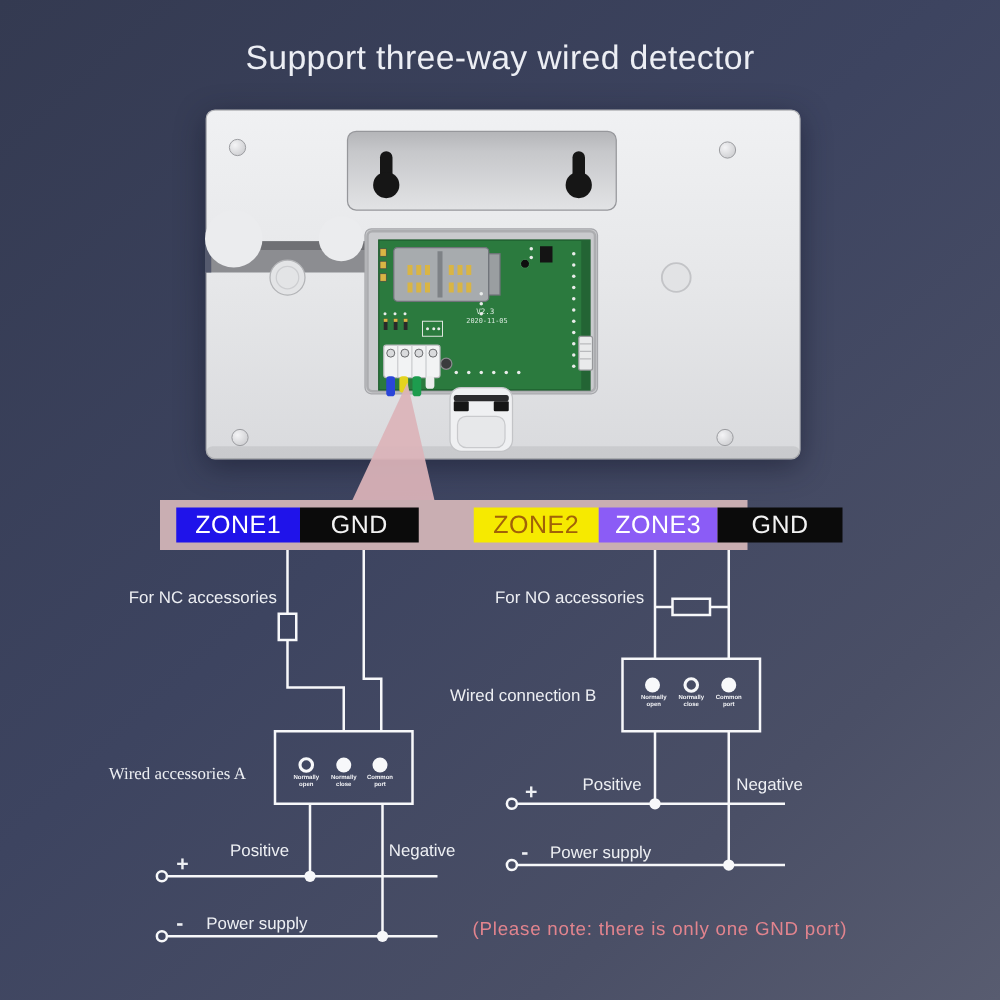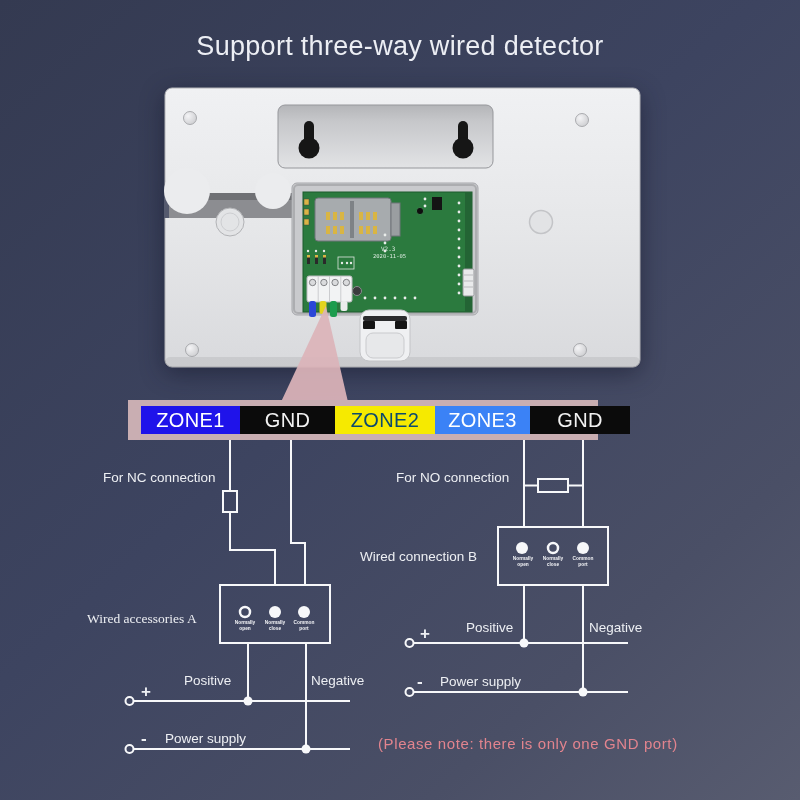--- a/index.html
+++ b/index.html
@@ -198,22 +198,22 @@
       <rect x="206" y="248" width="38" height="25" rx="7" fill="#e7e8ea" stroke="#c9cacd"></rect>
     </g>
   </svg>
 
   <div class="pointer-triangle" style="background: rgba(219, 180, 185, 0.93);"></div>
 
   <div class="strip" style="background: rgb(201, 174, 178);">
     <div class="band">
       <div class="seg" style="background: rgb(31, 19, 234); color: rgb(255, 255, 255);">ZONE1</div>
       <div class="seg" style="background: rgb(11, 11, 11); color: rgb(242, 242, 242);">GND</div>
-      <div class="seg" style="background: rgb(246, 234, 0); color: #0c4a6e;">ZONE2</div>
-      <div class="seg" style="background: #3b82f6; color: rgb(255, 255, 255);">ZONE3</div>
+      <div class="seg" style="background: rgb(246, 234, 0); color: #a16207; margin-left: 44px;">ZONE2</div>
+      <div class="seg" style="background: #8b5cf6; color: rgb(255, 255, 255);">ZONE3</div>
       <div class="seg" style="background: rgb(11, 11, 11); color: rgb(242, 242, 242);">GND</div>
     </div>
   </div>
 
   <svg class="wiring-svg" width="800" height="800" viewBox="0 0 800 800">
     <g stroke="#f7f8fa" stroke-width="2" fill="none">
 
       <path d="M230 440 V491 M230 512 V550 H275 V585"></path>
       <rect x="223" y="491" width="14" height="21"></rect>
       <path d="M291 440 V543 H305 V585"></path>
@@ -243,22 +243,22 @@
       <circle cx="304" cy="612" r="6"></circle>
       <circle cx="522" cy="548" r="6"></circle>
       <circle cx="583" cy="548" r="6"></circle>
     </g>
     <g stroke="#f7f8fa" stroke-width="2.5" fill="none">
       <circle cx="245" cy="612" r="5"></circle>
       <circle cx="553" cy="548" r="5"></circle>
     </g>
   </svg>
 
-  <div class="lbl" style="left:103px;top:470px;">For NC connection</div>
-  <div class="lbl" style="left:396px;top:470px;">For NO connection</div>
+  <div class="lbl" style="left:103px;top:470px;">For NC accessories</div>
+  <div class="lbl" style="left:396px;top:470px;">For NO accessories</div>
 
   <div class="lbl" style="left:87px;top:611px;font-family:Liberation Serif, serif;">Wired accessories A</div>
   <div class="lbl" style="left:360px;top:549px;">Wired connection B</div>
 
   <div class="tlbl" style="left:245px;top:620px;">Normally open</div>
   <div class="tlbl" style="left:275px;top:620px;">Normally close</div>
   <div class="tlbl" style="left:304px;top:620px;">Common port</div>
 
   <div class="tlbl" style="left:523px;top:556px;">Normally open</div>
   <div class="tlbl" style="left:553px;top:556px;">Normally close</div>

